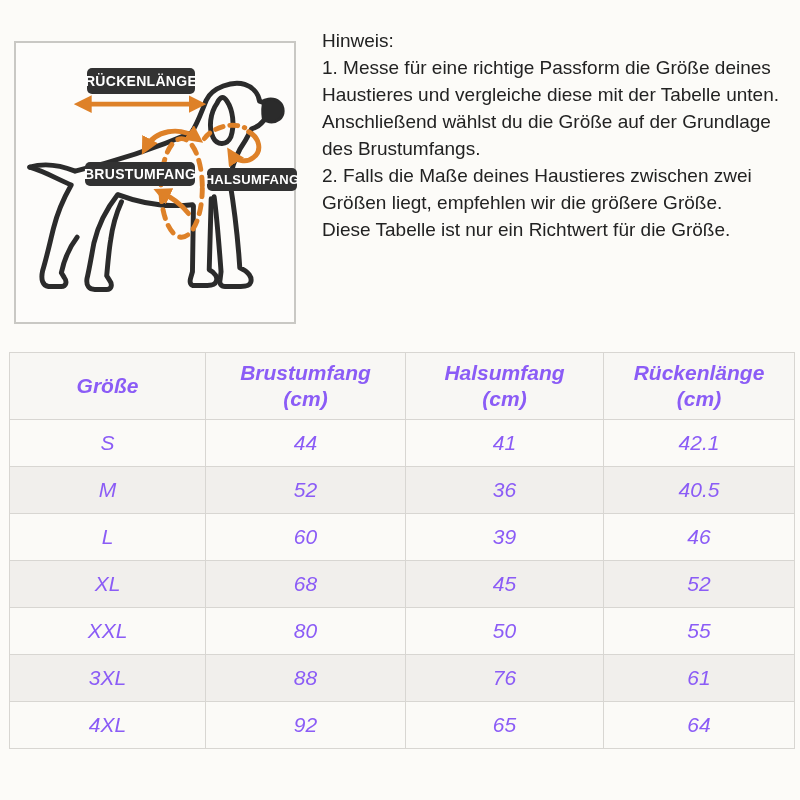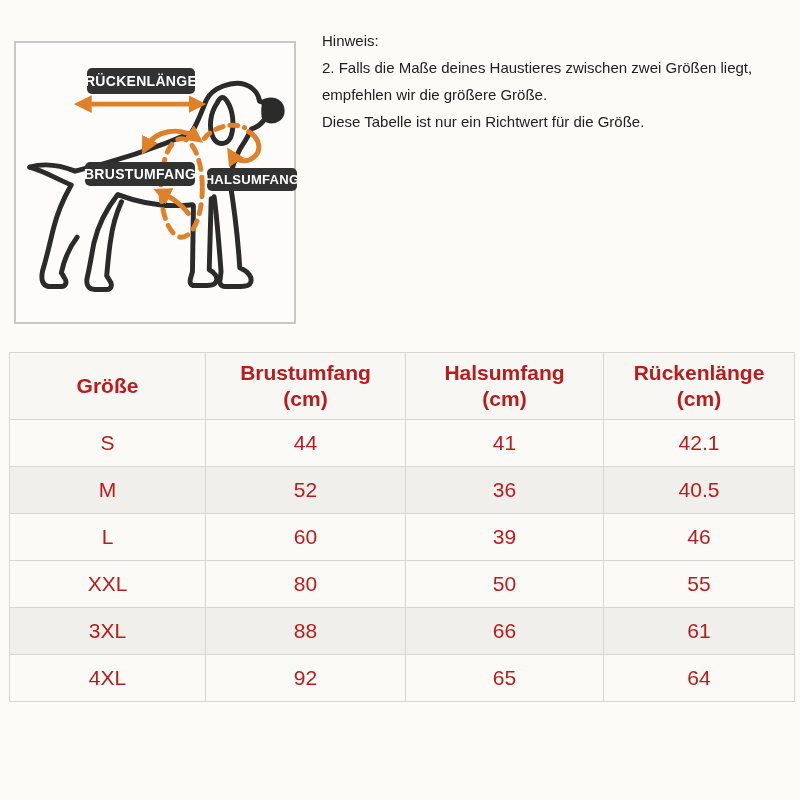--- a/index.html
+++ b/index.html
@@ -25,28 +25,28 @@
     display:flex;align-items:center;justify-content:center;
     border-radius:5px;white-space:nowrap;
   }
   .pill-back {left:71px;top:25px;width:108px;height:26px;font-size:14px;}
   .pill-chest{left:69px;top:119px;width:110px;height:24px;font-size:14px;}
   .pill-neck {left:191px;top:125px;width:90px;height:23px;font-size:13px;}
 
   
   .notes{
     position:absolute;left:322px;top:27px;width:479px;
-    font-size:15px;line-height:27px;color:#222222;
+    font-size:19px;line-height:27px;color:#222222;
   }
   .notes p{margin:0;}
 
   
   .table-wrap{position:absolute;left:9px;top:352px;width:785px;}
   table{border-collapse:collapse;width:100%;table-layout:fixed;
-        font-size:21px;color:#b91c1c;}
+        font-size:21px;color:#8b5cf6;font-style:italic;}
   th,td{border:1px solid #d8d6d2;text-align:center;vertical-align:middle;
         padding:0;overflow:hidden;}
   thead th{height:66px;font-weight:bold;background:#f8f7f4;line-height:26px;}
   thead .u:empty{display:none;}
   thead .l,thead .u{display:block;}
   tbody td{height:46px;}
   tr.light td{background:#fbfaf7;}
   tr.shade td{background:#f1efec;}
 </style>
 </head>
@@ -103,20 +103,21 @@
       </g>
     </svg>
 
     <div class="pill pill-back">RÜCKENLÄNGE</div>
     <div class="pill pill-chest">BRUSTUMFANG</div>
     <div class="pill pill-neck">HALSUMFANG</div>
   </div>
 
   <div class="notes">
     <p>Hinweis:</p>
+    <p>1. Messe für eine richtige Passform die Größe deines Haustieres und vergleiche diese mit der Tabelle unten. Anschließend wählst du die Größe auf der Grundlage des Brustumfangs.</p>
     <p>2. Falls die Maße deines Haustieres zwischen zwei Größen liegt, empfehlen wir die größere Größe.</p>
     <p>Diese Tabelle ist nur ein Richtwert für die Größe.</p>
   </div>
 
   <div class="table-wrap">
     <table>
       <colgroup>
         <col style="width:196px">
           <col style="width:200px">
         <col style="width:198px">
@@ -154,30 +155,36 @@
             <td>52</td>
             <td>36</td>
             <td>40.5</td>
           </tr>
           <tr class="light">
             <td>L</td>
             <td>60</td>
             <td>39</td>
             <td>46</td>
           </tr>
+          <tr class="shade">
+            <td>XL</td>
+            <td>68</td>
+            <td>45</td>
+            <td>52</td>
+          </tr>
           <tr class="light">
             <td>XXL</td>
             <td>80</td>
             <td>50</td>
             <td>55</td>
           </tr>
           <tr class="shade">
             <td>3XL</td>
             <td>88</td>
-            <td>66</td>
+            <td>76</td>
             <td>61</td>
           </tr>
           <tr class="light">
             <td>4XL</td>
             <td>92</td>
             <td>65</td>
             <td>64</td>
           </tr>
         </tbody>
     </table>

